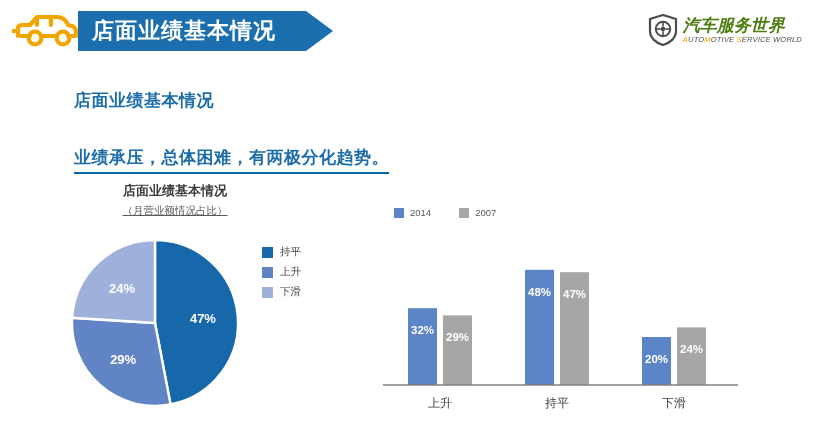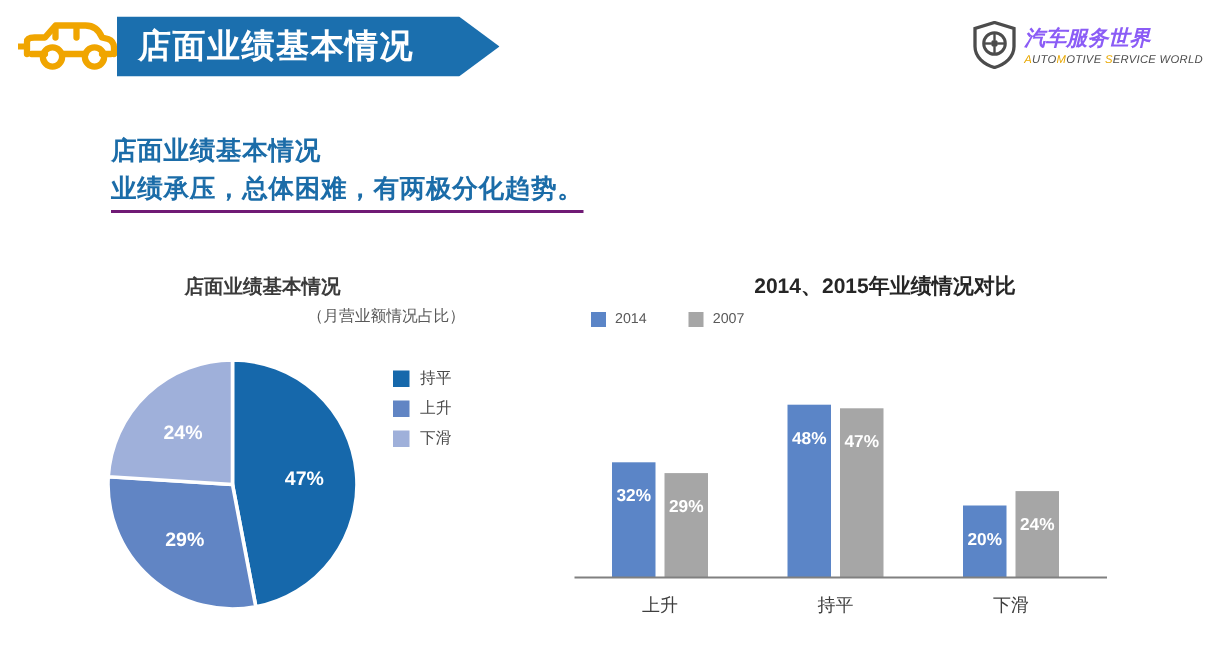--- a/index.html
+++ b/index.html
@@ -50,24 +50,24 @@
   #logo {
     position: absolute;
     right: 18px; top: 12px;
     height: 36px;
     display: flex;
     align-items: center;
   }
   #logo-mark { width: 30px; height: 32px; margin-right: 5px; }
   #logo-words { display: flex; flex-direction: column; justify-content: center; }
   #logo-cn {
-    font-size: 14px;
+    font-size: 17px;
     font-weight: bold;
     font-style: italic;
-    color: #8b5cf6;
+    color: #4d7c0f;
     letter-spacing: 0px;
     line-height: 19px;
     white-space: nowrap;
   }
   #logo-en {
     font-size: 7.5px;
     font-weight: normal;
     font-style: italic;
     letter-spacing: 0.2px;
     line-height: 10px;
@@ -85,22 +85,23 @@
   .head-line {
     color: #1b6ca8;
     font-size: 17px;
     font-weight: bold;
     letter-spacing: 0.5px;
     line-height: 25px;
     white-space: nowrap;
   }
   .head-line.underlined {
     display: inline-block;
-    border-bottom: 2px solid #701a75;
+    border-bottom: 2px solid #0369a1;
     padding-bottom: 2px;
+    margin-top: 32px;
   }
 
   
   #pie-panel {
     position: absolute;
     left: 40px; top: 178px;
     width: 330px; height: 250px;
   }
   #pie-title {
     position: absolute;
@@ -109,24 +110,25 @@
     text-align: center;
     font-size: 13px;
     font-weight: bold;
     color: #3b3b3b;
     white-space: nowrap;
   }
   #pie-subtitle {
     position: absolute;
     left: 0; top: 26px;
     width: 270px;
-    text-align: right;
+    text-align: center;
     font-size: 10.5px;
     color: #595959;
     white-space: nowrap;
+    text-decoration: underline;
   }
   #pie-svg {
     position: absolute;
     left: 30px; top: 60px;
   }
   .pie-label {
     fill: #ffffff;
     font-size: 13px;
     font-weight: bold;
     font-family: "Liberation Sans", sans-serif;
@@ -283,21 +285,20 @@
         <span class="legend-label">上升</span>
       </div>
       <div class="legend-row">
         <span class="legend-swatch" style="background: rgb(159, 176, 218);"></span>
         <span class="legend-label">下滑</span>
       </div>
     </div>
 </div>
 
 <div id="bar-panel">
-  <div id="bar-title">2014、2015年业绩情况对比</div>
   <div id="bar-legend">
       <div class="bl-item">
         <span class="bl-swatch" style="background: rgb(91, 133, 199);"></span>
         <span class="bl-label">2014</span>
       </div>
       <div class="bl-item">
         <span class="bl-swatch" style="background: rgb(166, 166, 166);"></span>
         <span class="bl-label">2007</span>
       </div>
     </div>

